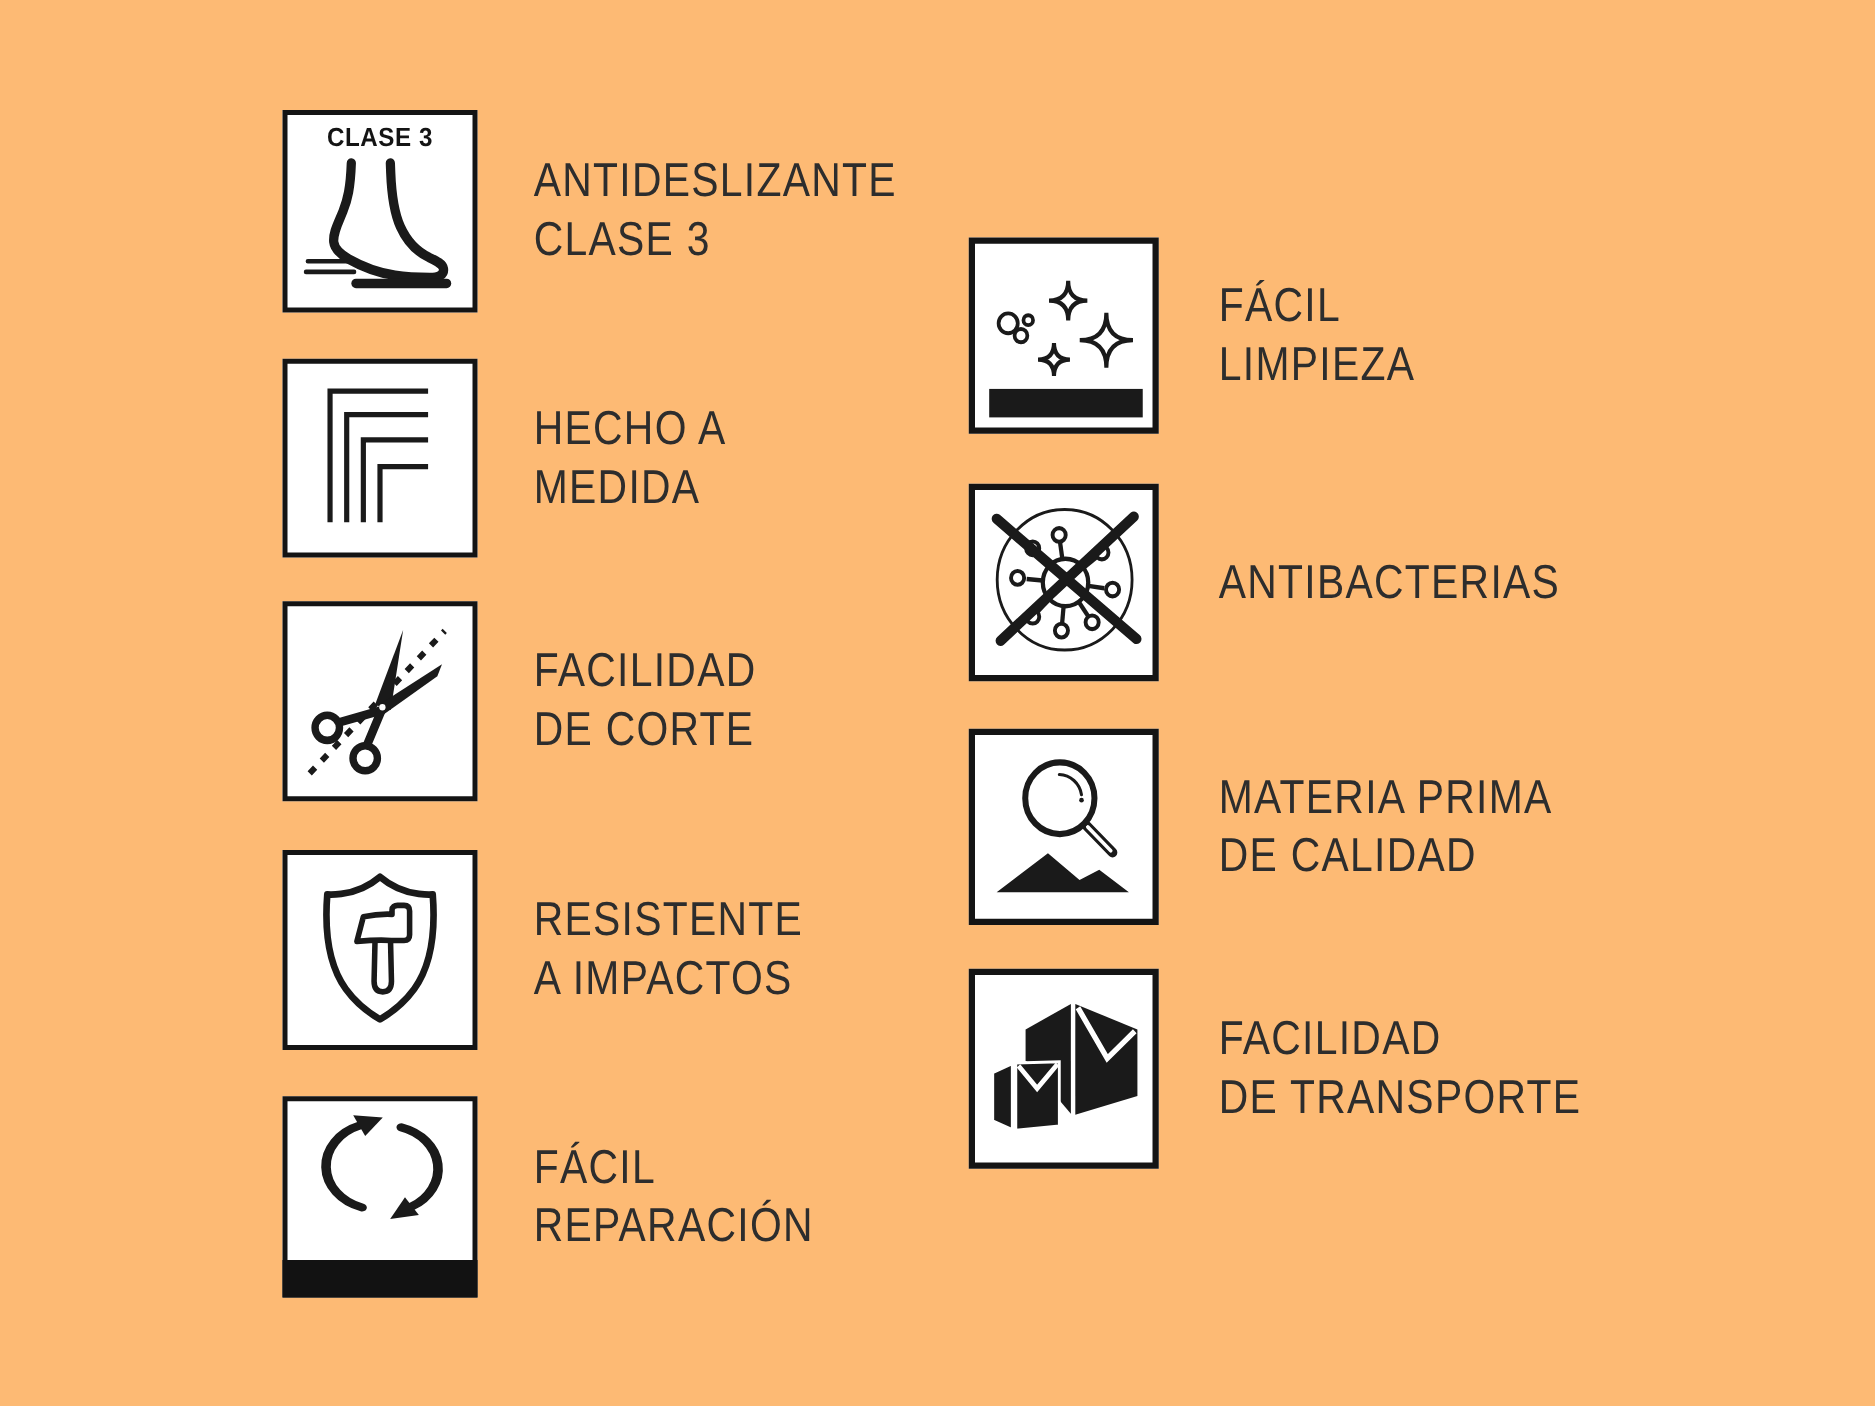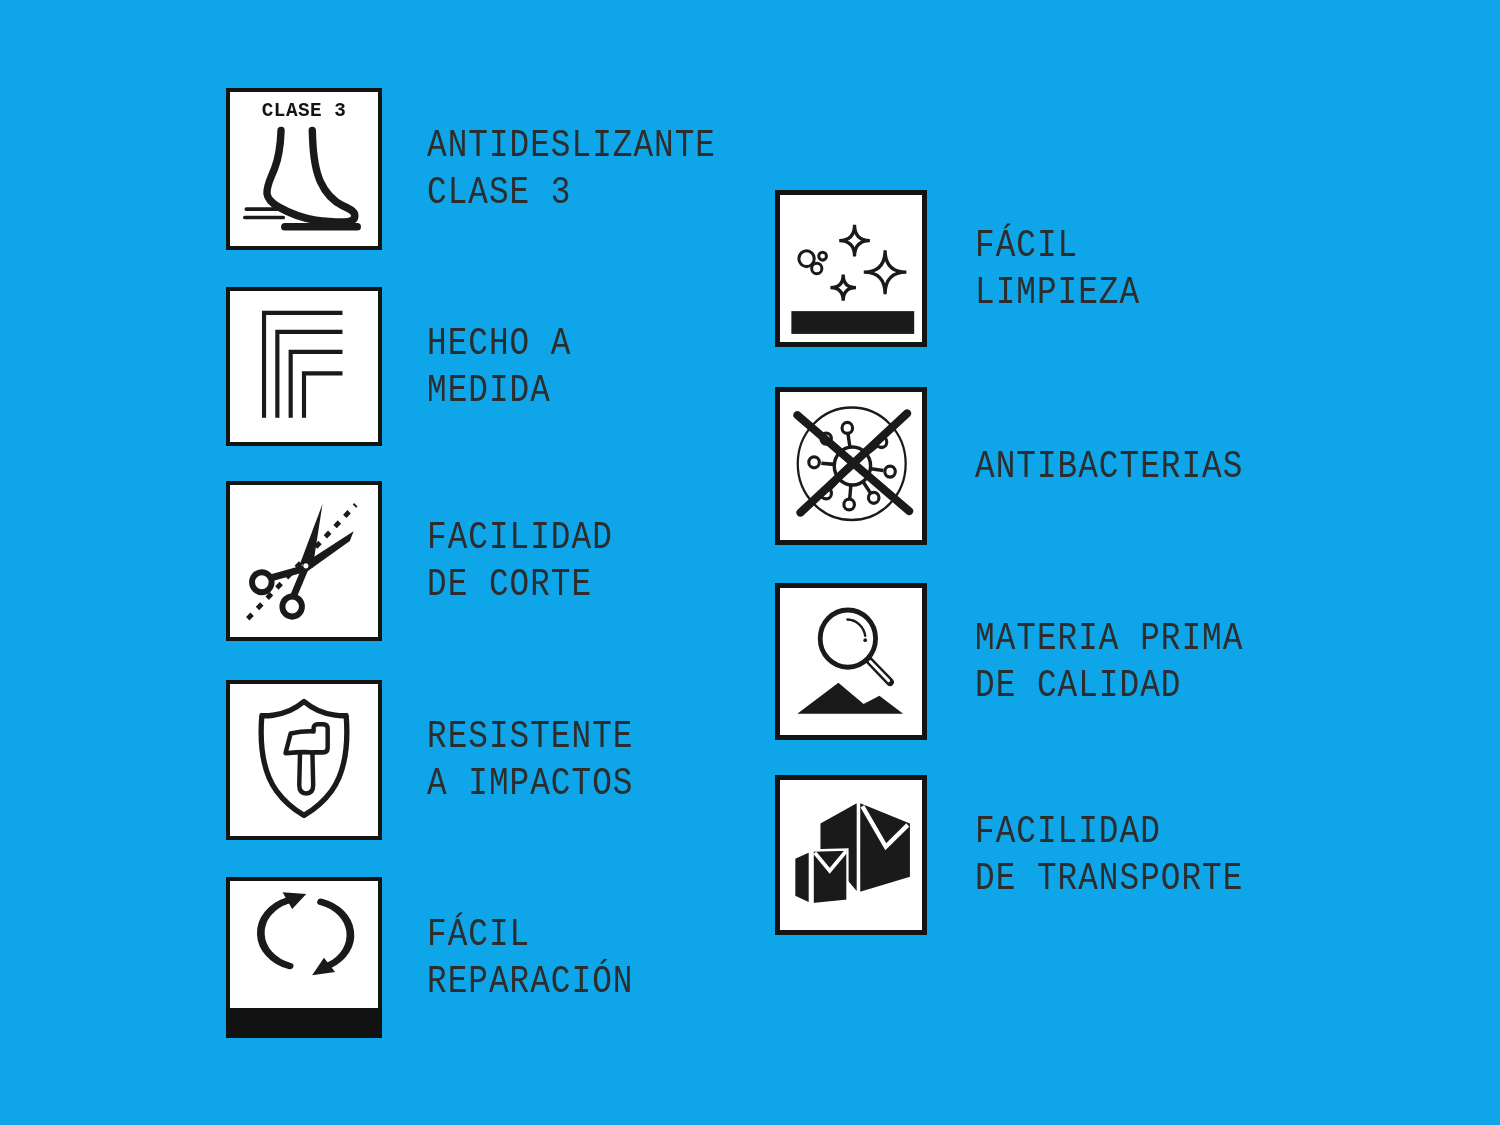--- a/index.html
+++ b/index.html
@@ -1,18 +1,18 @@
 <!DOCTYPE html>
 <html><head>
 <meta charset="utf-8">
 <style>
   html,body{margin:0;padding:0;background:#ffffff;}
   .canvas{
-    position:relative;width:1500px;height:1125px;background:#0ea5e9;overflow:hidden;
-    font-family:Liberation Mono, monospace;
+    position:relative;width:1500px;height:1125px;background:#fdba74;overflow:hidden;
+    font-family:Liberation Sans, sans-serif;
   }
   .icon-box{
     position:absolute;background:#ffffff;border:4px solid #141414;box-sizing:border-box;
   }
   .icon-box.rcol{border-width:5px;}
   .icon-box svg{position:absolute;left:0;top:0;width:100%;height:100%;}
   .badge{
     position:absolute;top:7px;left:0;right:0;text-align:center;
     font-weight:700;font-size:21px;letter-spacing:.5px;color:#141414;
     transform:scaleX(.92);transform-origin:center top;white-space:nowrap;

